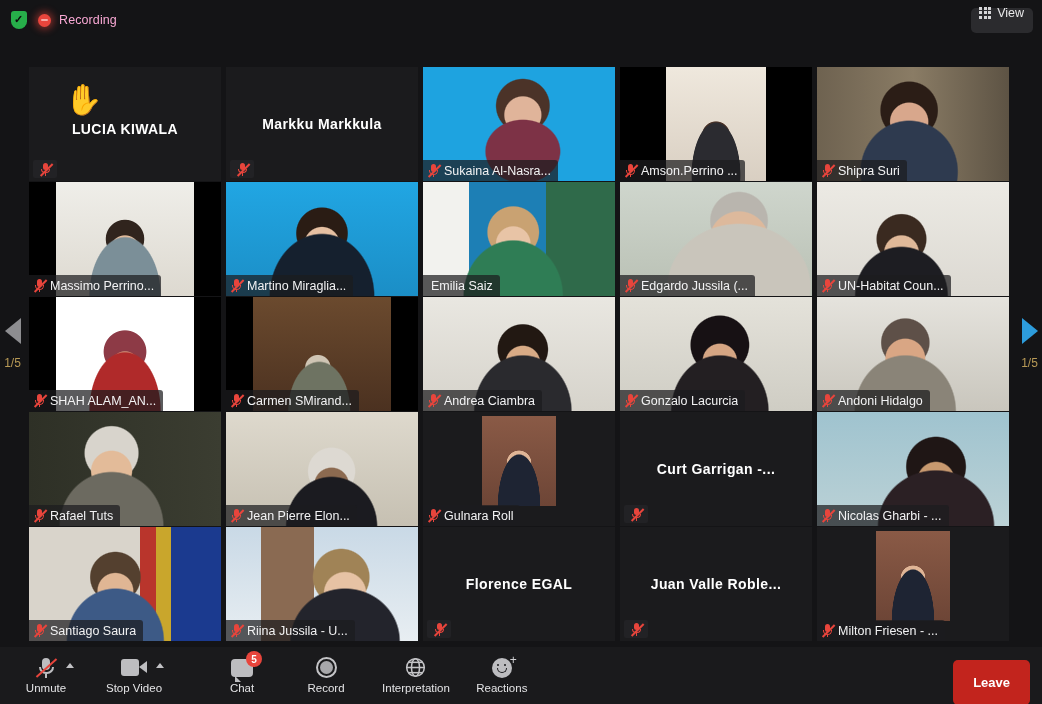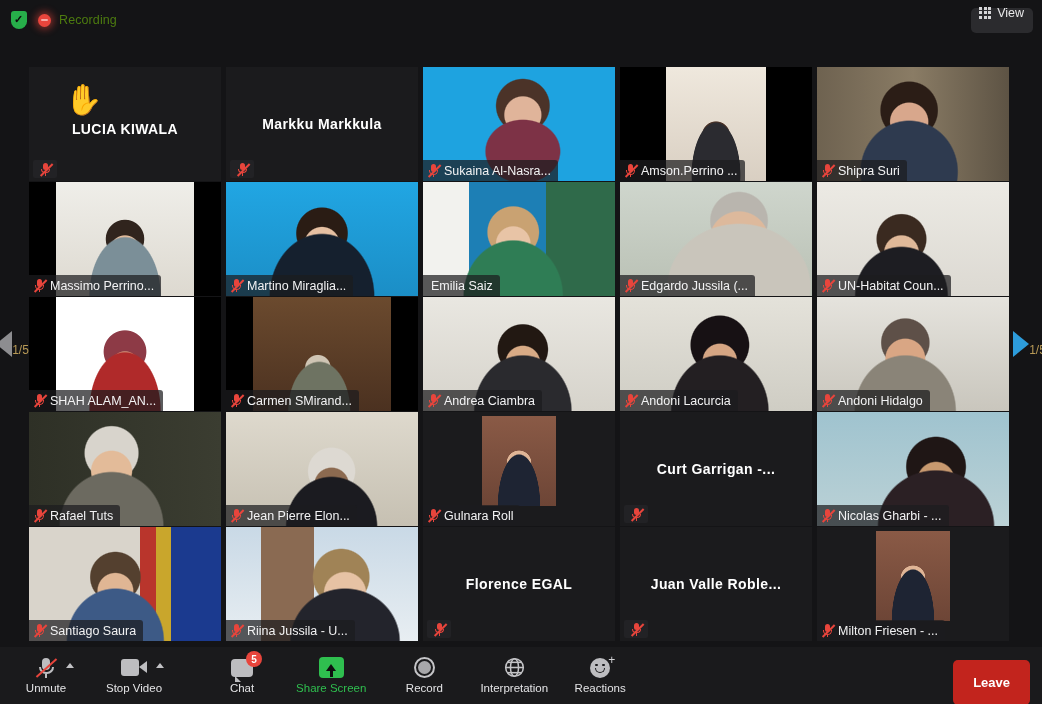--- a/index.html
+++ b/index.html
@@ -46,21 +46,21 @@
     background: #e8453c;
     box-shadow: 0 0 7px 3px rgba(232,69,60,0.45);
     position: relative;
   }
   .rec-dot::after {
     content: ""; position: absolute; left: 3px; top: 5.5px;
     width: 7px; height: 2px; background: rgba(255,255,255,0.55);
     border-radius: 1px;
   }
   .rec-label {
-    color: #4d7c0f; font-size: 12.5px; margin-left: 8px;
+    color: #f9a8d4; font-size: 12.5px; margin-left: 8px;
     letter-spacing: .1px;
   }
   .view-btn {
     position: absolute; right: 9px; top: 8px;
     height: 25px;
     background: #2b2b2e;
     border-radius: 5px;
     display: flex; align-items: center;
     padding: 0 9px 16px 8px;
     gap: 6px;
@@ -159,21 +159,21 @@
   .avatar-photo {
     position: absolute; left: 50%; top: 4px;
     transform: translateX(-50%);
     width: 74px; height: 90px;
     overflow: hidden;
   }
 
   
   .nav {
     position: absolute; width: 25px;
-    display: flex; flex-direction: row;
+    display: flex; flex-direction: column;
     align-items: center; justify-content: center;
     background: #141416;
     cursor: pointer;
   }
   .nav.left { left: 0; top: 0; bottom: 0; }
   .nav.right { right: 0; top: 0; bottom: 0; }
   .arrow {
     width: 0; height: 0;
     border-top: 13px solid transparent;
     border-bottom: 13px solid transparent;
@@ -514,21 +514,21 @@
               <div style="position: absolute; inset: 0px; background-image: radial-gradient(at 52% 100%, rgb(35, 31, 34) 0px, rgb(35, 31, 34) 34%, transparent 35%), radial-gradient(circle at 52% 56%, rgb(213, 165, 131) 0px, rgb(213, 165, 131) 14%, transparent 15%), radial-gradient(circle at 52% 42%, rgb(23, 17, 20) 0px, rgb(23, 17, 20) 24%, transparent 25%); background-repeat: no-repeat;"></div>
             </div>
           </div>
           <div class="namebar">
             <span class="mic">
               <span class="body"></span>
               <span class="arc"></span>
               <span class="stem"></span>
               <span class="slash"></span>
             </span>
-            <span class="nm">Andoni Lacurcia</span>
+            <span class="nm">Gonzalo Lacurcia</span>
           </div>
         </div>
         <div class="tile" style="left: 817px; top: 257px;">
           <div class="vfeed" style="background: linear-gradient(rgb(229, 227, 221), rgb(201, 198, 189));">
             <div class="inner" style="background: linear-gradient(rgb(229, 227, 221), rgb(201, 198, 189));">
               <div style="position: absolute; inset: 0px; background-image: radial-gradient(at 46% 100%, rgb(138, 132, 120) 0px, rgb(138, 132, 120) 34%, transparent 35%), radial-gradient(circle at 46% 54%, rgb(217, 166, 132) 0px, rgb(217, 166, 132) 16%, transparent 17%), radial-gradient(circle at 46% 40%, rgb(94, 80, 72) 0px, rgb(94, 80, 72) 19%, transparent 20%); background-repeat: no-repeat;"></div>
             </div>
           </div>
           <div class="namebar">
             <span class="mic">
@@ -712,28 +712,20 @@
 
 
     <div class="ctrl" style="margin-left:54px">
       <span class="ic">
         <span class="bubble"></span>
       </span>
       <span class="lb">Chat</span>
       <span class="badge">5</span>
     </div>
 
-    <div class="ctrl" style="margin-left:28px">
-      <span class="ic">
-        <span class="share-sq">
-            <span class="share-up"></span>
-          </span>
-      </span>
-      <span class="lb green">Share Screen</span>
-    </div>
 
     <div class="ctrl" style="margin-left:32px">
       <span class="ic">
         <span class="rec-ring">
             <i></i>
           </span>
       </span>
       <span class="lb">Record</span>
     </div>
 

